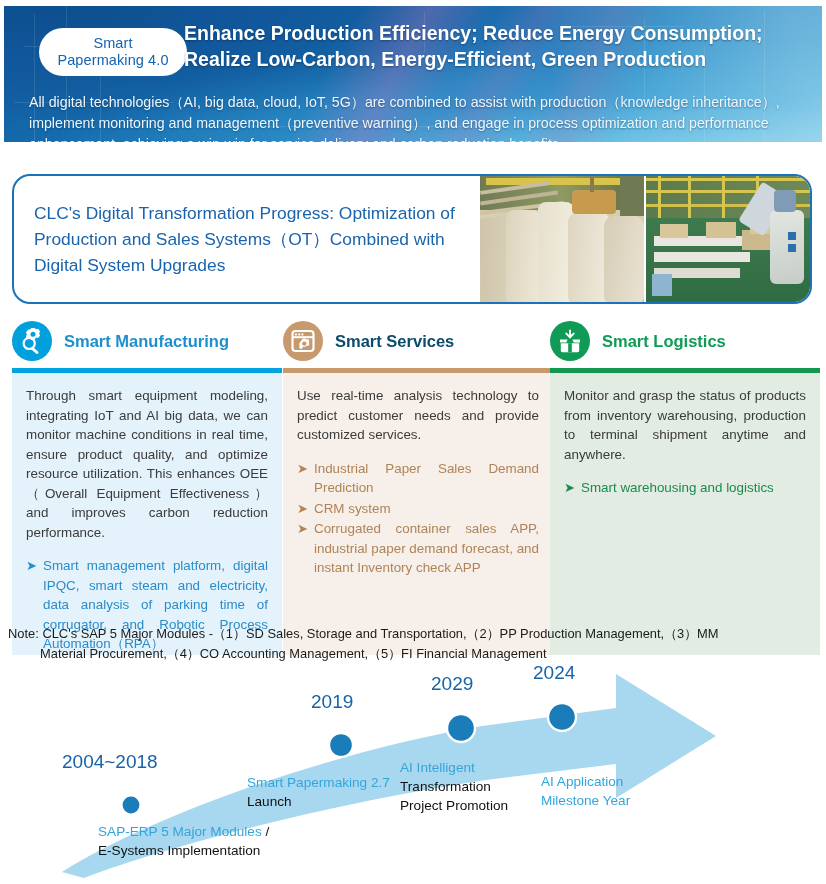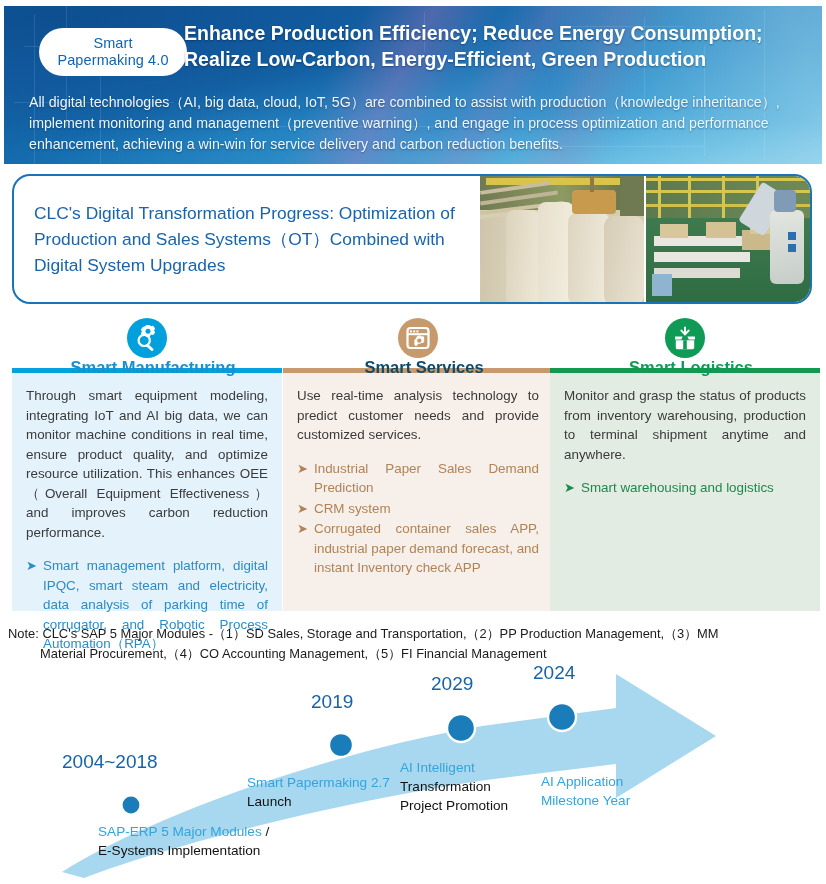--- a/index.html
+++ b/index.html
@@ -6,21 +6,21 @@
   html, body {
     width: 826px; height: 884px;
     background: #ffffff;
     font-family: "Liberation Sans", sans-serif;
     overflow: hidden;
   }
   #page { position: relative; width: 826px; height: 884px; }
 
   
   .hero {
-    position: absolute; left: 4px; top: 6px; width: 818px; height: 158px;
+    position: absolute; left: 4px; top: 6px; width: 818px; height: 136px;
     background:
       linear-gradient(118deg, rgba(255,255,255,0.00) 40%, rgba(210,120,190,0.30) 48%, rgba(255,255,255,0.00) 56%),
       linear-gradient(123deg, rgba(255,255,255,0.00) 54%, rgba(190,110,180,0.22) 60%, rgba(255,255,255,0.00) 66%),
       linear-gradient(112deg, rgba(255,255,255,0.00) 64%, rgba(200,110,170,0.18) 70%, rgba(255,255,255,0.00) 76%),
       linear-gradient(255deg, rgba(255,255,255,0.30) 4%, rgba(255,255,255,0.00) 34%),
       radial-gradient(120% 150% at 78% 118%, rgba(140,215,240,0.75) 0%, rgba(90,180,225,0.25) 34%, rgba(0,0,0,0) 62%),
       radial-gradient(90% 120% at 6% 4%, #0d4f8f 0%, #11579b 28%, rgba(0,0,0,0) 70%),
       linear-gradient(160deg, #0e5596 0%, #1469ab 32%, #1f86c4 62%, #3ba7d8 88%, #63bde2 100%);
     overflow: hidden;
   }
@@ -63,29 +63,29 @@
   .photo.p1 { width: 164px; background: linear-gradient(170deg,#d9d2b7 0%, #cfc5a6 100%); }
   .photo.p2 { width: 164px; background: linear-gradient(170deg,#cfd9c4 0%, #b8c9ab 100%); }
   .photo i { position: absolute; display: block; }
 
   
   .cols { position: absolute; left: 0; top: 318px; width: 826px; height: 300px; }
   .col { position: absolute; top: 0; width: 270px; }
   .col.c1 { left: 12px; }
   .col.c2 { left: 283px; }
   .col.c3 { left: 550px; }
-  .col-head { display: flex; align-items: center; height: 46px; flex-direction: column; }
+  .col-head { display: flex; align-items: center; height: 46px; }
   .col-ico {
     width: 40px; height: 40px; border-radius: 50%;
     display: flex; align-items: center; justify-content: center; flex: 0 0 40px;
   }
   .col-ico svg { display: block; }
   .col-title { margin-left: 12px; font-weight: bold; font-size: 16.5px; }
   .col-rule { height: 5px; width: 100%; margin-top: 4px; }
-  .col-body { padding: 13px 14px 10px 14px; height: 238px; }
+  .col-body { padding: 13px 14px 10px 14px; height: 282px; }
   .col-body p {
     font-size: 13.4px; line-height: 19.5px; color: #3b3b3b;
     text-align: justify; text-justify: inter-word;
   }
   .bullets { margin-top: 14px; }
   .bl { display: flex; font-size: 13.4px; line-height: 19.5px; margin-bottom: 1px; }
   .bl .ar { flex: 0 0 17px; font-size: 13px; line-height: 19.5px; }
   .bl .tx { flex: 1; text-align: justify; text-justify: inter-word; }
 
   .c1 .col-ico { background: #00a0dd; }

